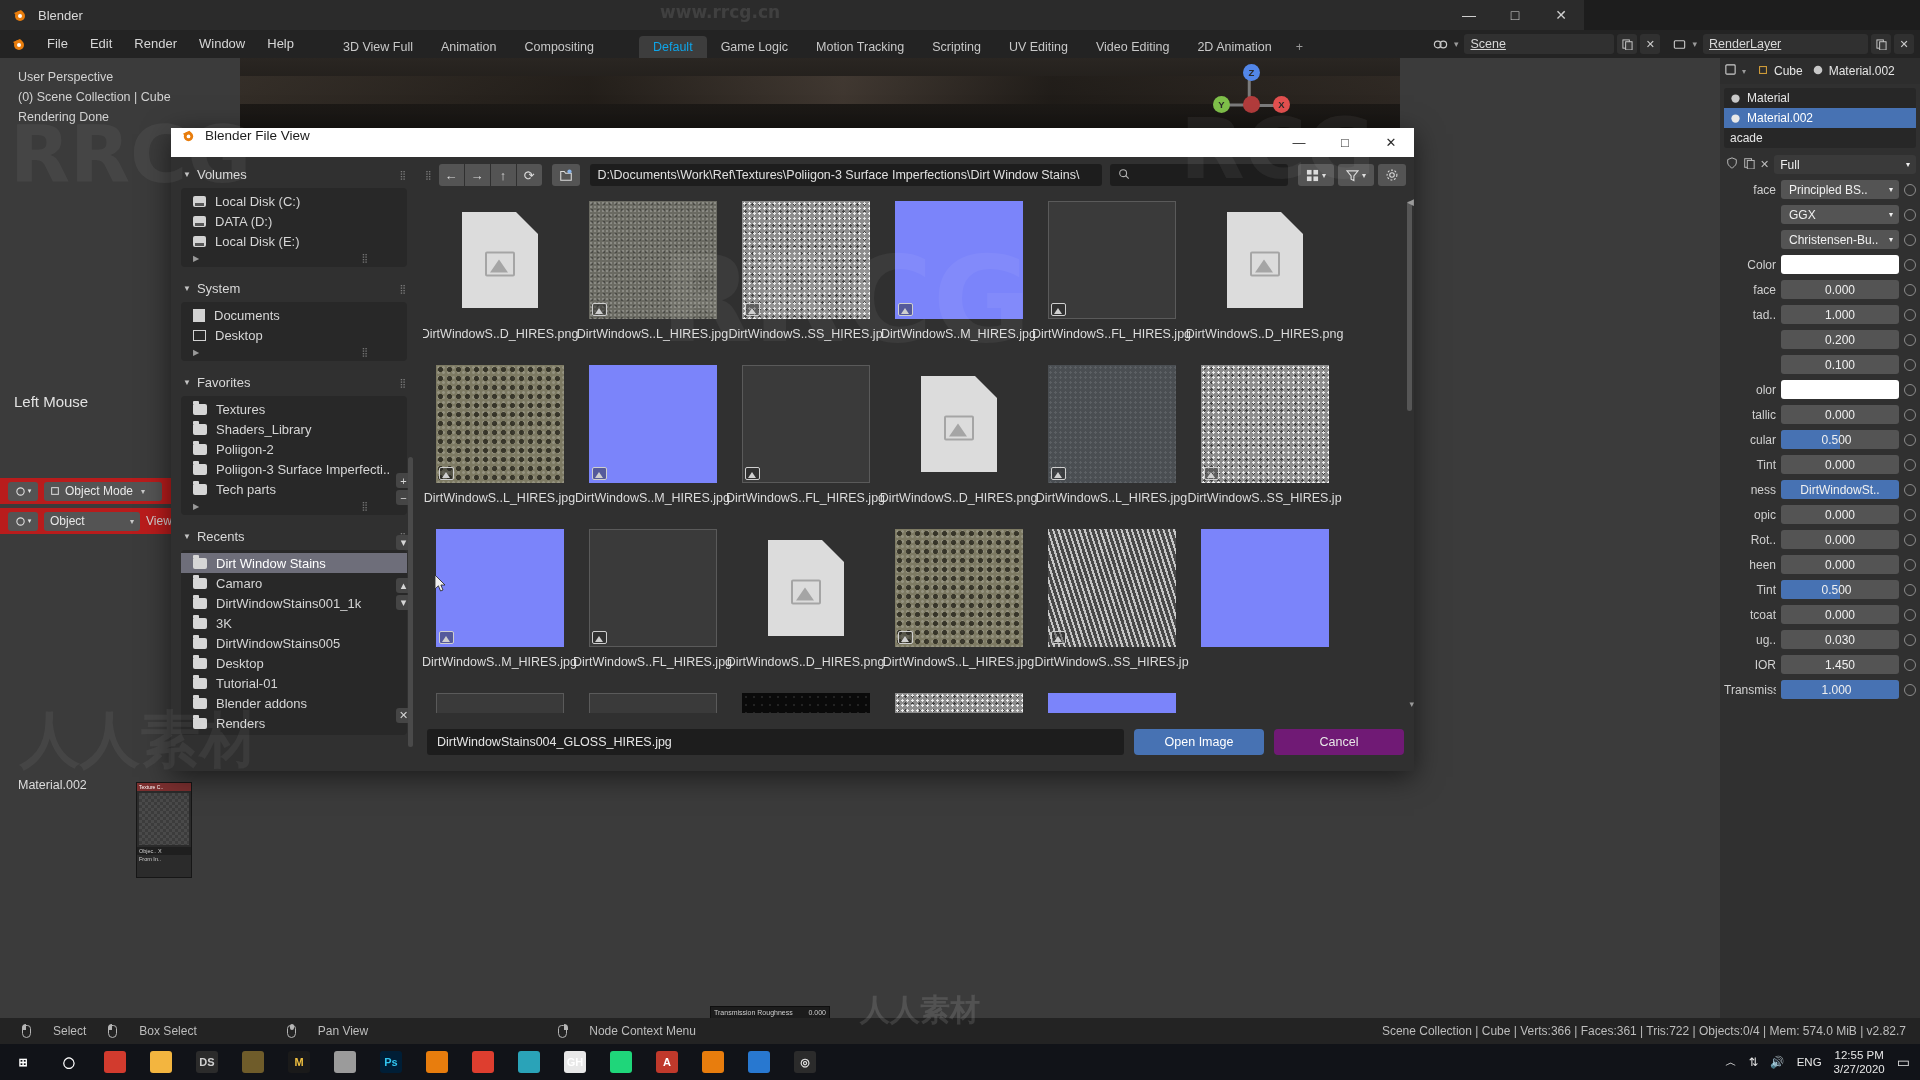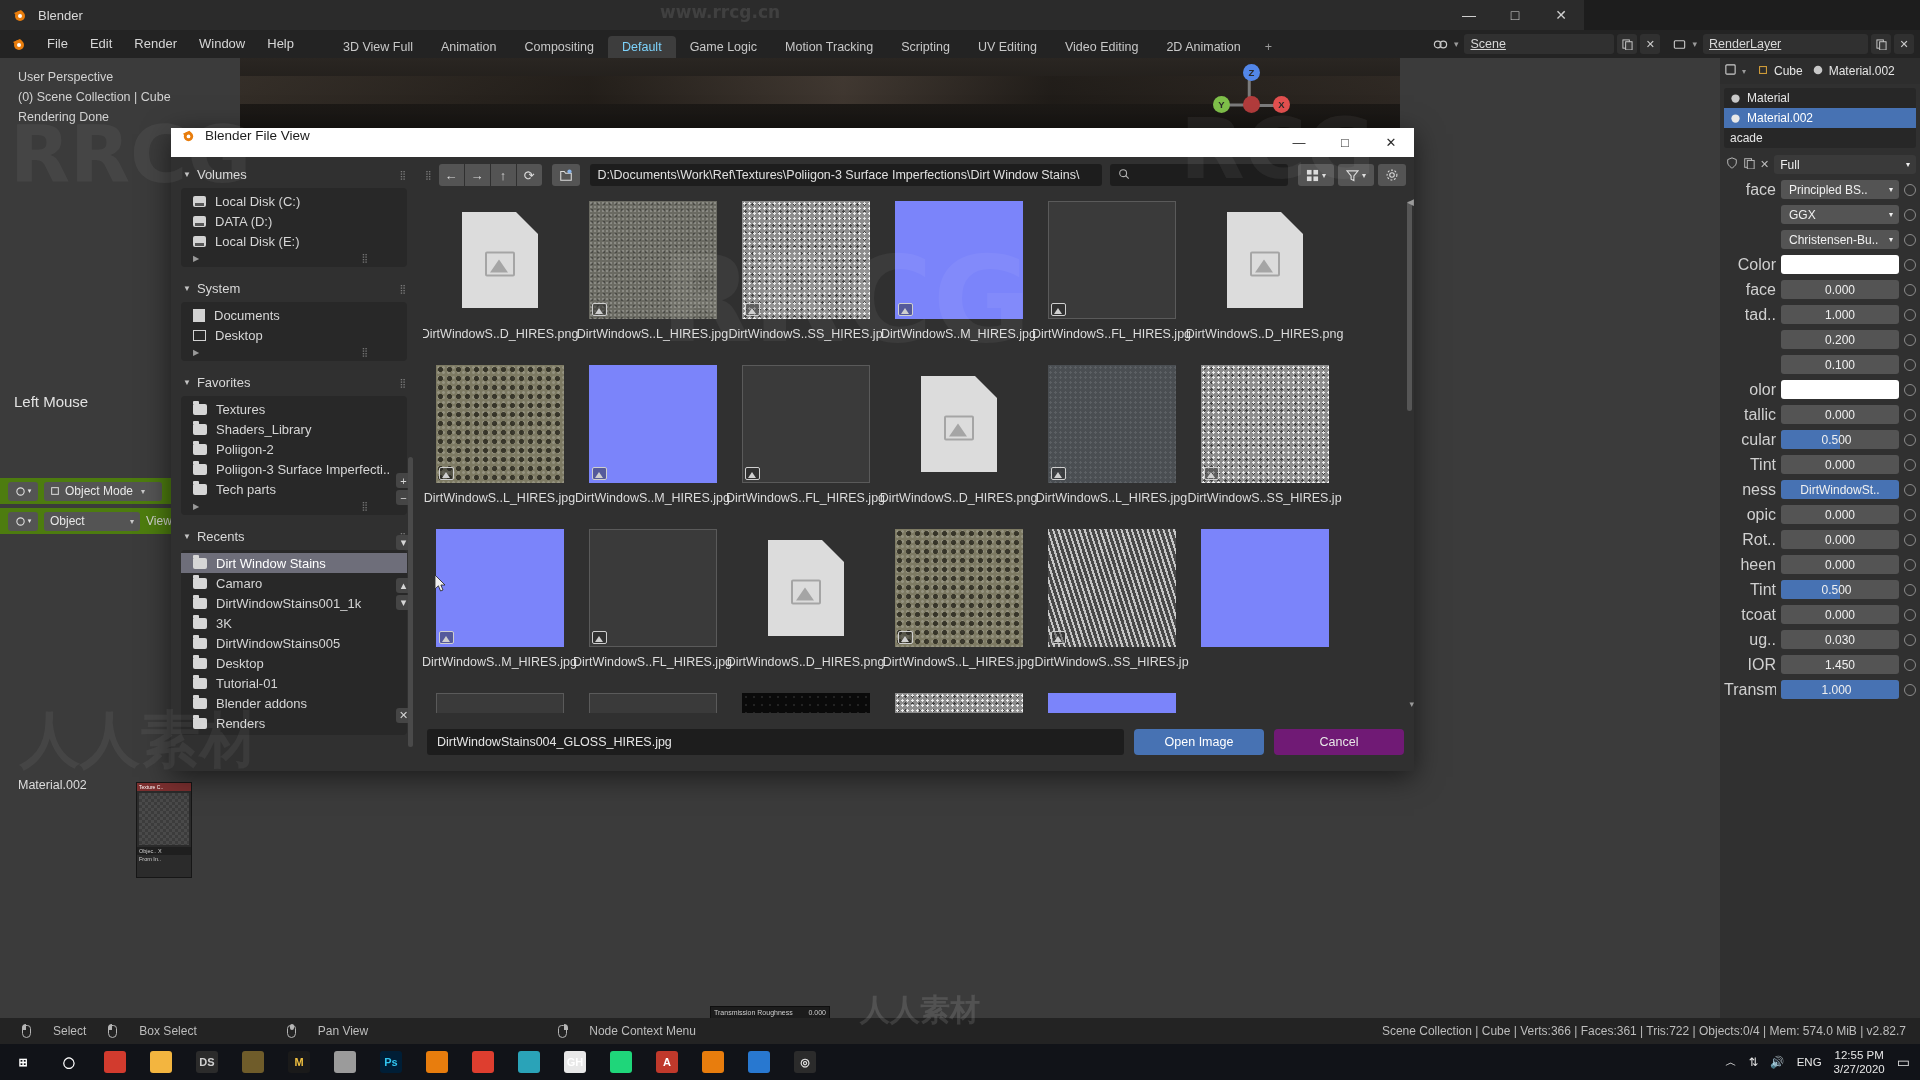--- a/index.html
+++ b/index.html
@@ -29,21 +29,21 @@
   .topbar {
     position: absolute; left: 0; top: 30px; width: 1920px; height: 28px;
     background: #232323; display: flex; align-items: center;
   }
   .bicon { width: 22px; height: 22px; margin-left: 8px; display:flex; align-items:center; justify-content:center;}
   .menu { display: flex; align-items: center; height: 28px; margin-left: 6px; }
   .menu > div { padding: 0 11px; font-size: 13px; color: #d6d6d6; line-height: 28px; }
   .wsTabs { display: flex; align-items: flex-end; height: 28px; margin-left: 24px; }
   .wsTab { padding: 0 14px; height: 22px; line-height: 22px; font-size: 12.5px; color: #c8c8c8;
            border-radius: 4px 4px 0 0; }
-  .wsTab.active { background: #3d3d3d; color: #7dd3fc; }
+  .wsTab.active { background: #3d3d3d; color: #0ea5e9; margin-left: 31px; }
   .wsTab.plus { color: #9a9a9a; padding: 0 10px; }
   .topRight { margin-left: auto; display: flex; align-items: center; height: 28px; padding-right: 6px; }
   .scenefield {
     display: flex; align-items: center; height: 20px; background: #303030;
     border-radius: 3px; margin-left: 6px; padding: 0 6px; font-size: 12.5px; color: #d8d8d8; text-decoration: underline;
   }
   .smallbtn { width: 20px; height: 20px; background: #303030; border-radius: 3px; margin-left: 3px;
               display: flex; align-items: center; justify-content: center; color: #cdcdcd; font-size: 11px; }
 
   
@@ -77,21 +77,21 @@
   .gizmo { position: absolute; left: 1205px; top: 0px; width: 92px; height: 68px; }
   .gzdot { position: absolute; width: 17px; height: 17px; border-radius: 50%;
            display:flex; align-items:center; justify-content:center; font-size:9.5px; font-weight:bold; color:#2a2a2a; }
   .gzline { position: absolute; height: 2.5px; background:#7b7b7b; transform-origin: left center; }
 
   
   .leftmouse { position: absolute; left: 14px; top: 335px; font-size: 15px; color: #e2e2e2; }
 
   
   .hdrstrip {
-    position: absolute; background: #4d7c0f; height: 26px; display:flex; align-items:center;
+    position: absolute; background: #b91c1c; height: 26px; display:flex; align-items:center;
     border-radius:0;
   }
   .dropdown {
     display: flex; align-items: center; height: 19px; background: #545454;
     border-radius: 3px; padding: 0 6px; font-size: 12px; color: #e8e8e8;
   }
   .dropdown .caret { margin-left: 8px; font-size: 8px; opacity:.8; }
   .roundbtn { width: 30px; height: 19px; background:#545454; border-radius:3px;
               display:flex; align-items:center; justify-content:center; font-size:11px; }
 
@@ -113,21 +113,21 @@
   .texnode .trow { height: 8px; line-height:8px; padding: 0 2px; display:flex; justify-content:space-between;}
   .texnode .trow.dark { background:#1f1f1f; }
 
   
   .props {
     position: absolute; right: 0; top: 58px; width: 200px; height: 960px;
     background: #303030;
   }
   .props-hdr { height: 26px; background:#2d2d2d; display:flex; align-items:center; padding:0 4px; gap:5px;}
   .prow { display: flex; align-items: center; height: 25px; padding: 0 4px; gap: 5px; }
-  .plabel { width: 52px; text-align: right; font-size: 16px; color: #d0d0d0; white-space: nowrap; overflow: hidden; }
+  .plabel { width: 52px; text-align: right; font-size: 12px; color: #d0d0d0; white-space: nowrap; overflow: hidden; }
   .pfield {
     flex: 1; height: 19px; background: #545454; border-radius: 3px;
     display: flex; align-items: center; justify-content: center;
     font-size: 12px; color: #f0f0f0; position: relative; overflow:hidden;
   }
   .pfield.slider { justify-content: flex-end; padding-right: 7px; background: #545454; }
   .pfield .fill { position: absolute; left: 0; top: 0; height: 100%; background: #4772b3; }
   .pfield .ftxt { position: relative; z-index: 1; width:100%; text-align:center;}
   .pfield.white { background: #ffffff; }
   .pdot { width: 12px; height: 12px; border-radius: 50%; border: 1.5px solid #8c8c8c; flex: 0 0 auto; }

